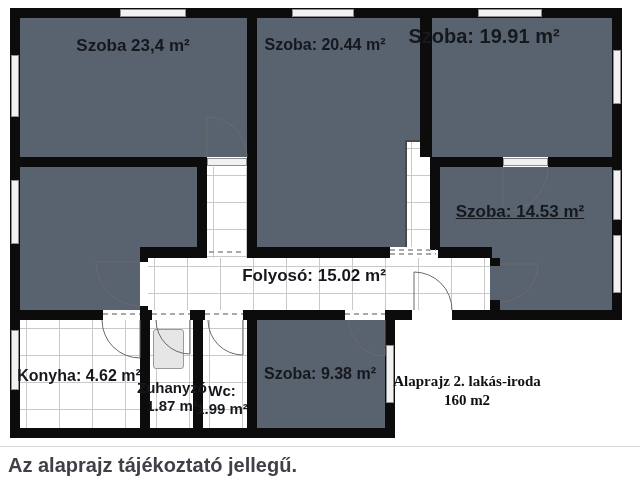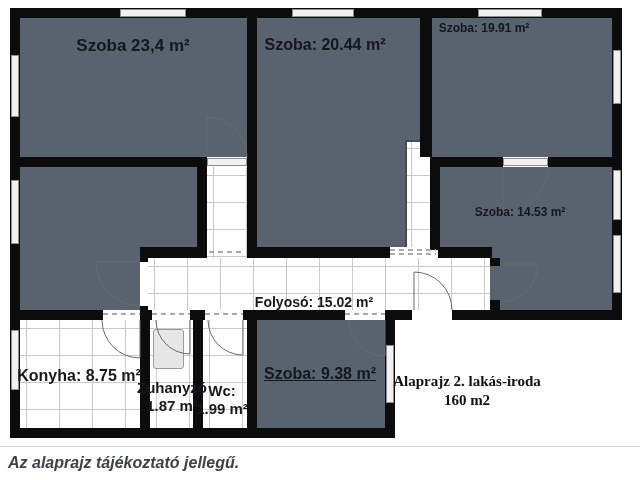--- a/index.html
+++ b/index.html
@@ -20,22 +20,22 @@
   .thinline{position:absolute;background:#4a4a4a;}
   .tray{position:absolute;border:1px solid #9a9a9a;background:#e6e6e6;border-radius:3px;box-sizing:border-box;}
   
   .lbl{position:absolute;transform:translate(-50%,-50%);white-space:nowrap;
        font-weight:bold;color:var(--label,#15181d);text-align:center;}
   .lbl2{position:absolute;transform:translate(-50%,-50%);font-weight:bold;
         color:var(--label,#15181d);text-align:center;line-height:1.2;}
   .serif{position:absolute;transform:translate(-50%,-50%);text-align:center;
          font-family:"Liberation Serif", serif;font-weight:bold;color:#111;
          font-size:15px;line-height:1.25;white-space:nowrap;}
-  .caption{position:absolute;left:8px;top:454px;font-style:italic;font-weight:bold;
-           font-size:16px;color:var(--caption,#3e4147);}
+  .caption{position:absolute;left:8px;top:454px;font-weight:bold;
+           font-size:20px;color:var(--caption,#3e4147);}
   .sep{position:absolute;left:0;top:446px;width:640px;height:1px;background:var(--separator,#d8d8d8);}
   svg.arcs{position:absolute;left:0;top:0;pointer-events:none;}
 </style>
 </head>
 <body>
 
 <div id="canvas">
 
   <div class="room" style="left:20px;top:18px;width:227px;height:139px;"></div>
   <div class="room" style="left:257px;top:18px;width:163px;height:122px;"></div>
@@ -115,25 +115,25 @@
       <path d="M209,252 H245"></path>
       <path d="M152,314 H190"></path>
       <path d="M205,314 H243"></path>
       <path d="M103,314 H140"></path>
       <path d="M345,314 H385"></path>
     </g>
   </svg>
 
   <div class="lbl" style="left:133px;top:46px;font-size:17px;">Szoba 23,4 m²</div>
   <div class="lbl" style="left:325px;top:45px;font-size:16px;text-align:right;">Szoba: 20.44 m²</div>
-  <div class="lbl" style="left:484px;top:28px;font-size:12px;">Szoba: 19.91 m²</div>
-  <div class="lbl" style="left:520px;top:212px;font-size:12px;">Szoba: 14.53 m²</div>
-  <div class="lbl" style="left:314px;top:302px;font-size:14px;">Folyosó: 15.02 m²</div>
-  <div class="lbl" style="left:79px;top:376px;font-size:16px;">Konyha: 8.75 m²</div>
-  <div class="lbl" style="left:320px;top:374px;font-size:16px;text-decoration:underline;">Szoba: 9.38 m²</div>
+  <div class="lbl" style="left:484px;top:36px;font-size:20px;">Szoba: 19.91 m²</div>
+  <div class="lbl" style="left:520px;top:212px;font-size:17px;text-decoration:underline;">Szoba: 14.53 m²</div>
+  <div class="lbl" style="left:314px;top:276px;font-size:17px;">Folyosó: 15.02 m²</div>
+  <div class="lbl" style="left:79px;top:376px;font-size:16px;">Konyha: 4.62 m²</div>
+  <div class="lbl" style="left:320px;top:374px;font-size:16px;">Szoba: 9.38 m²</div>
 
   <div class="lbl2" style="left:172px;top:397px;font-size:15px;">
     <div>Zuhanyzó</div>
     <div>1.87 m²</div>
   </div>
   <div class="lbl2" style="left:222px;top:384px;font-size:15px;margin-top:16px;">
     <div>Wc:</div>
     <div>1.99 m²</div>
   </div>
 

